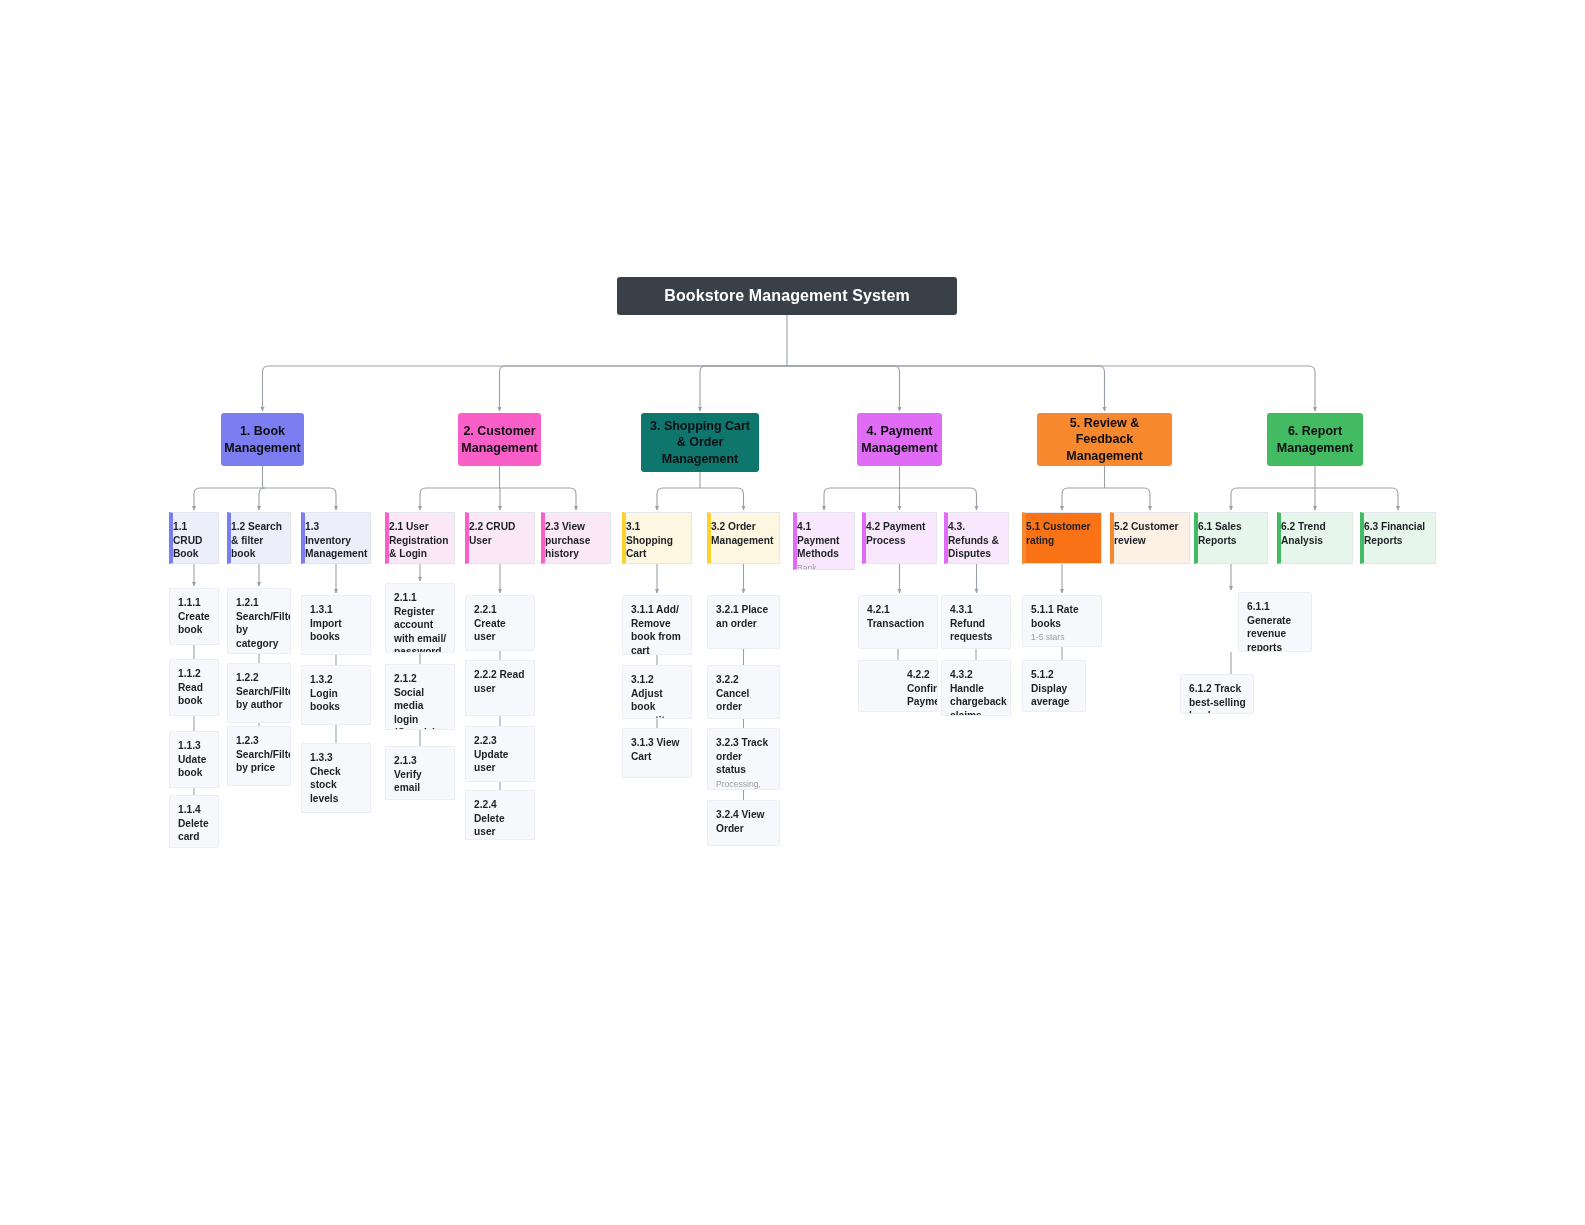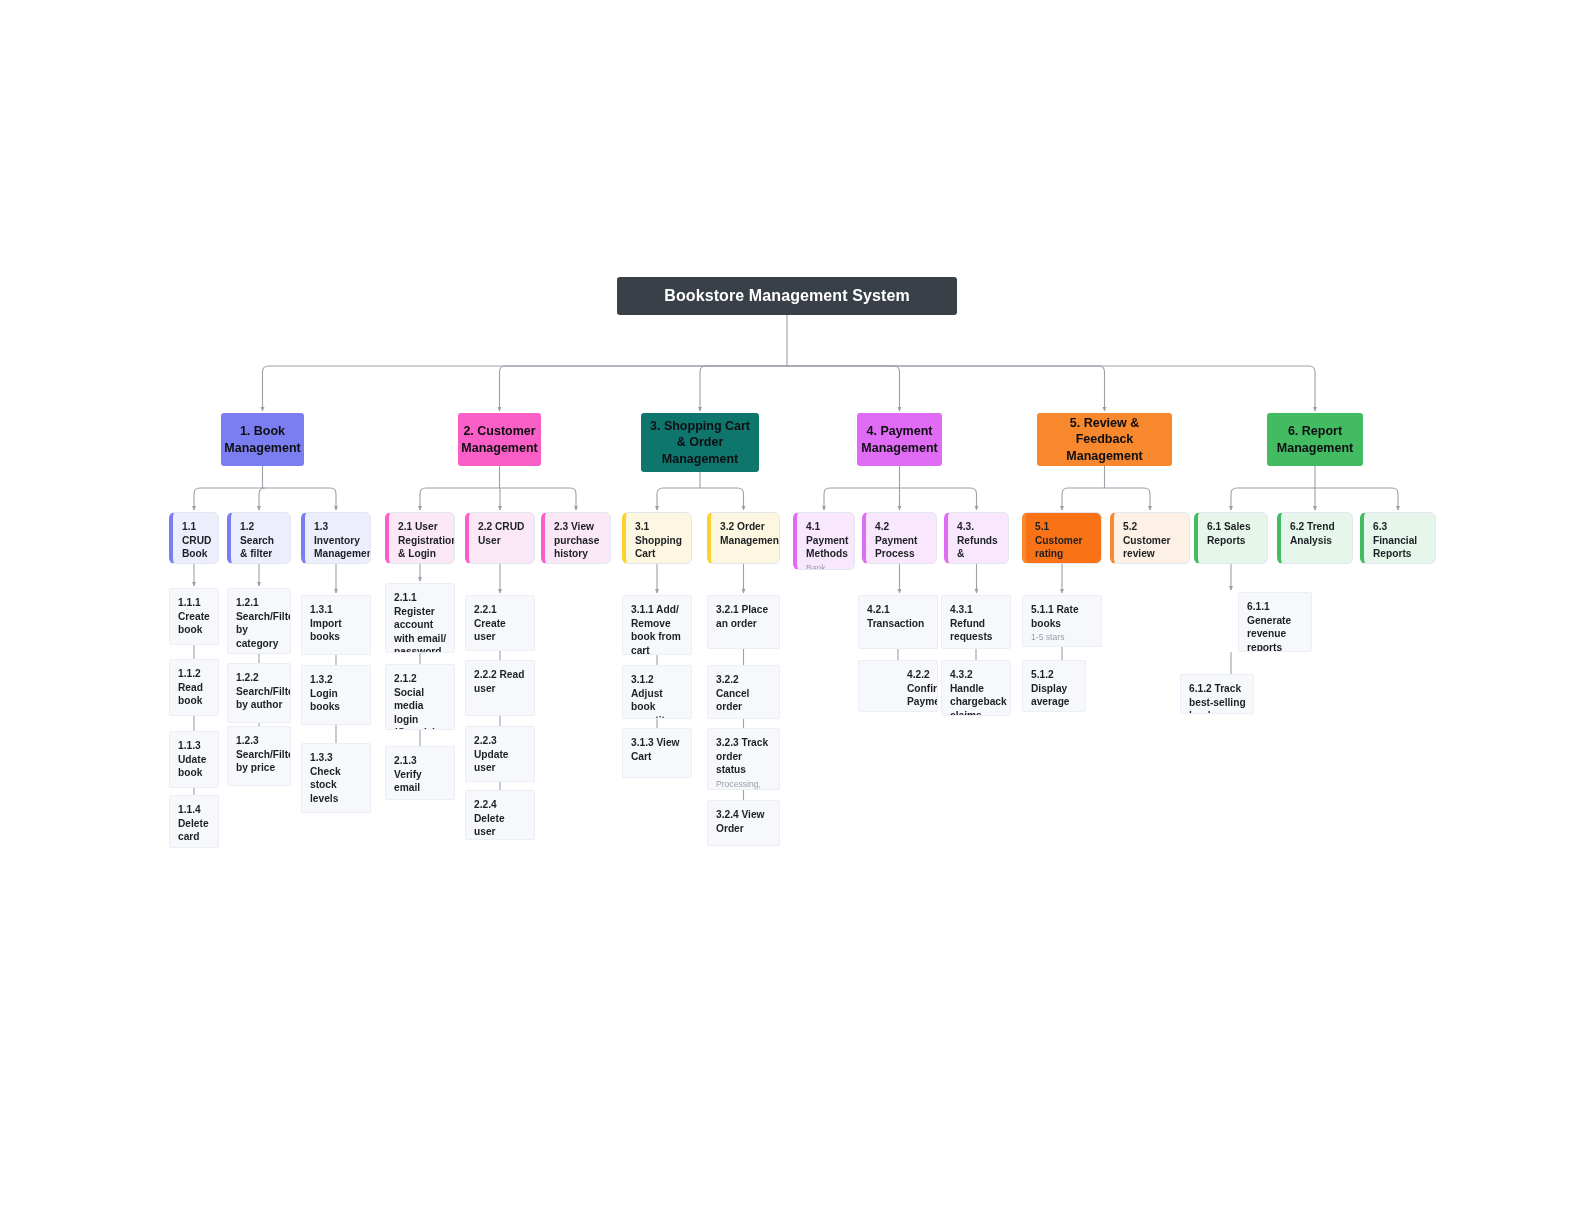--- a/index.html
+++ b/index.html
@@ -52,22 +52,22 @@
     justify-content: center;
     text-align: center;
     font-weight: bold;
     font-size: 12.5px;
     color: #0e0e12;
     line-height: 1.32;
     padding: 4px 6px;
   }
   
   .node.lvl2 {
-    border-radius: 6px;
-    padding: 7px 7px 6px 9px;
+    border-radius: 0;
+    padding: 7px 7px 6px 0;
     font-size: 10.2px;
     font-weight: bold;
     color: #1c2024;
     line-height: 1.33;
     border: 1px solid #e4e6ee;
     border-left-width: 4px;
     border-left-style: solid;
   }
   
   .node.lvl3 {

